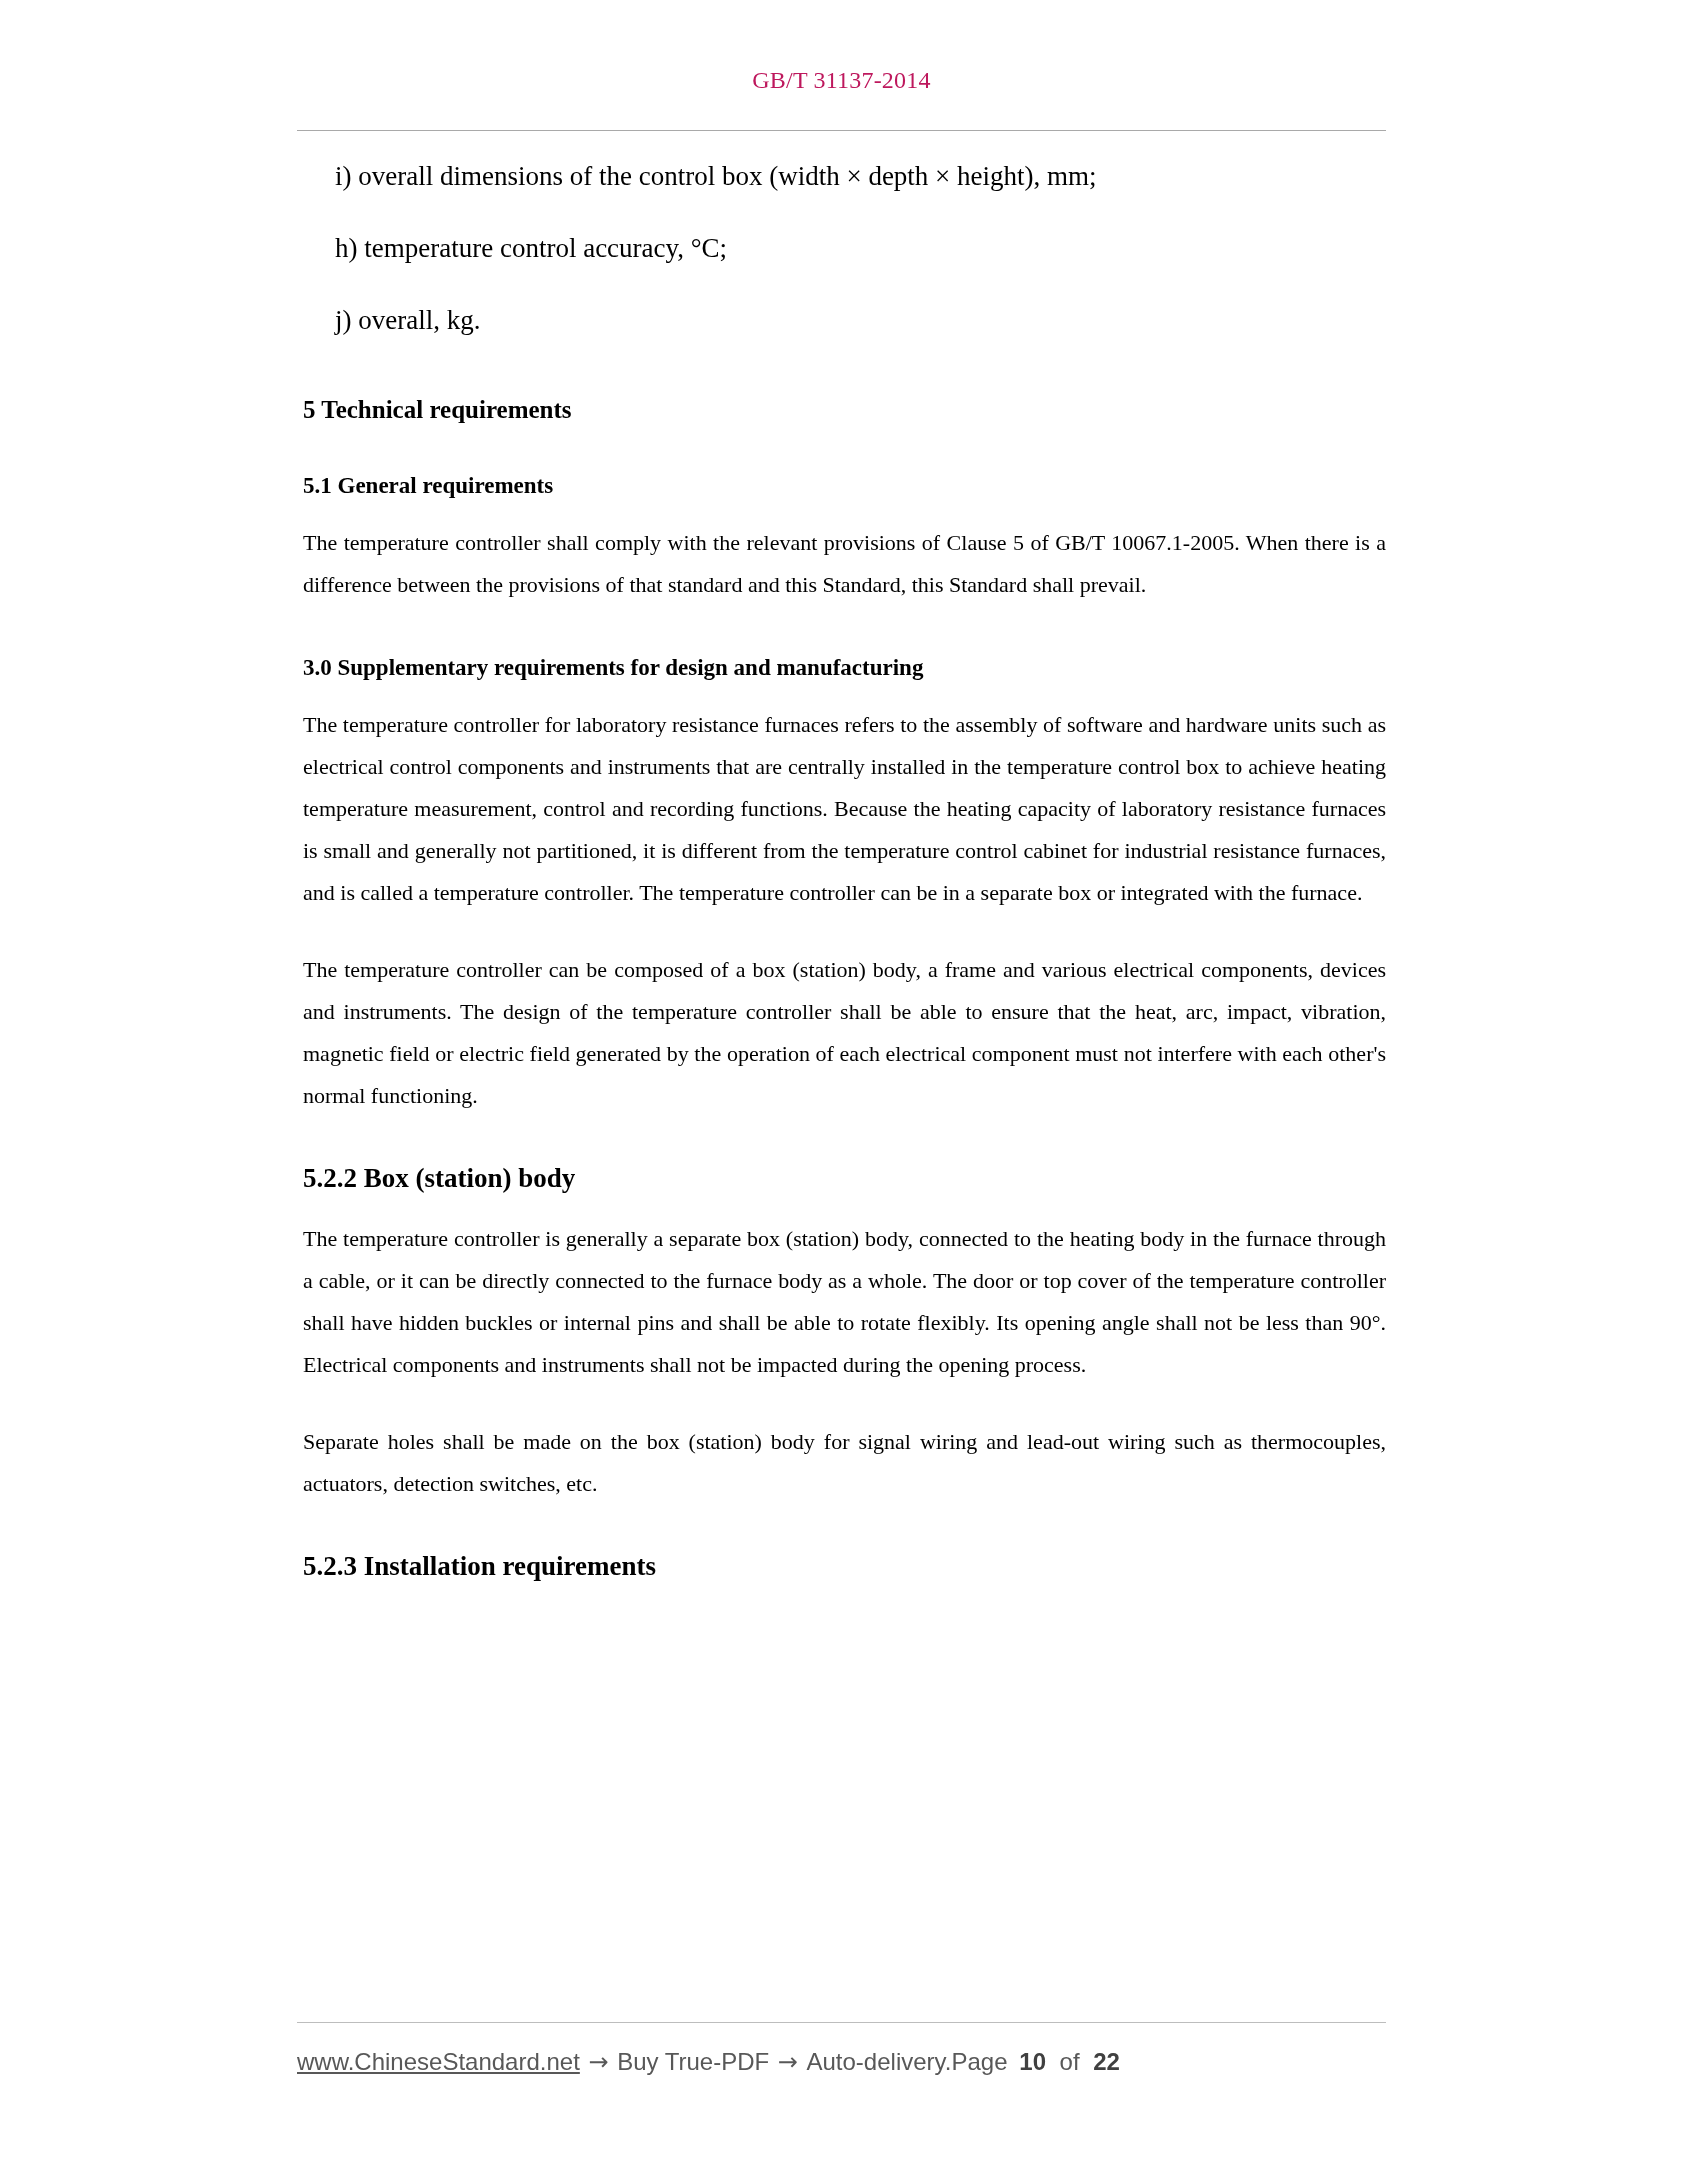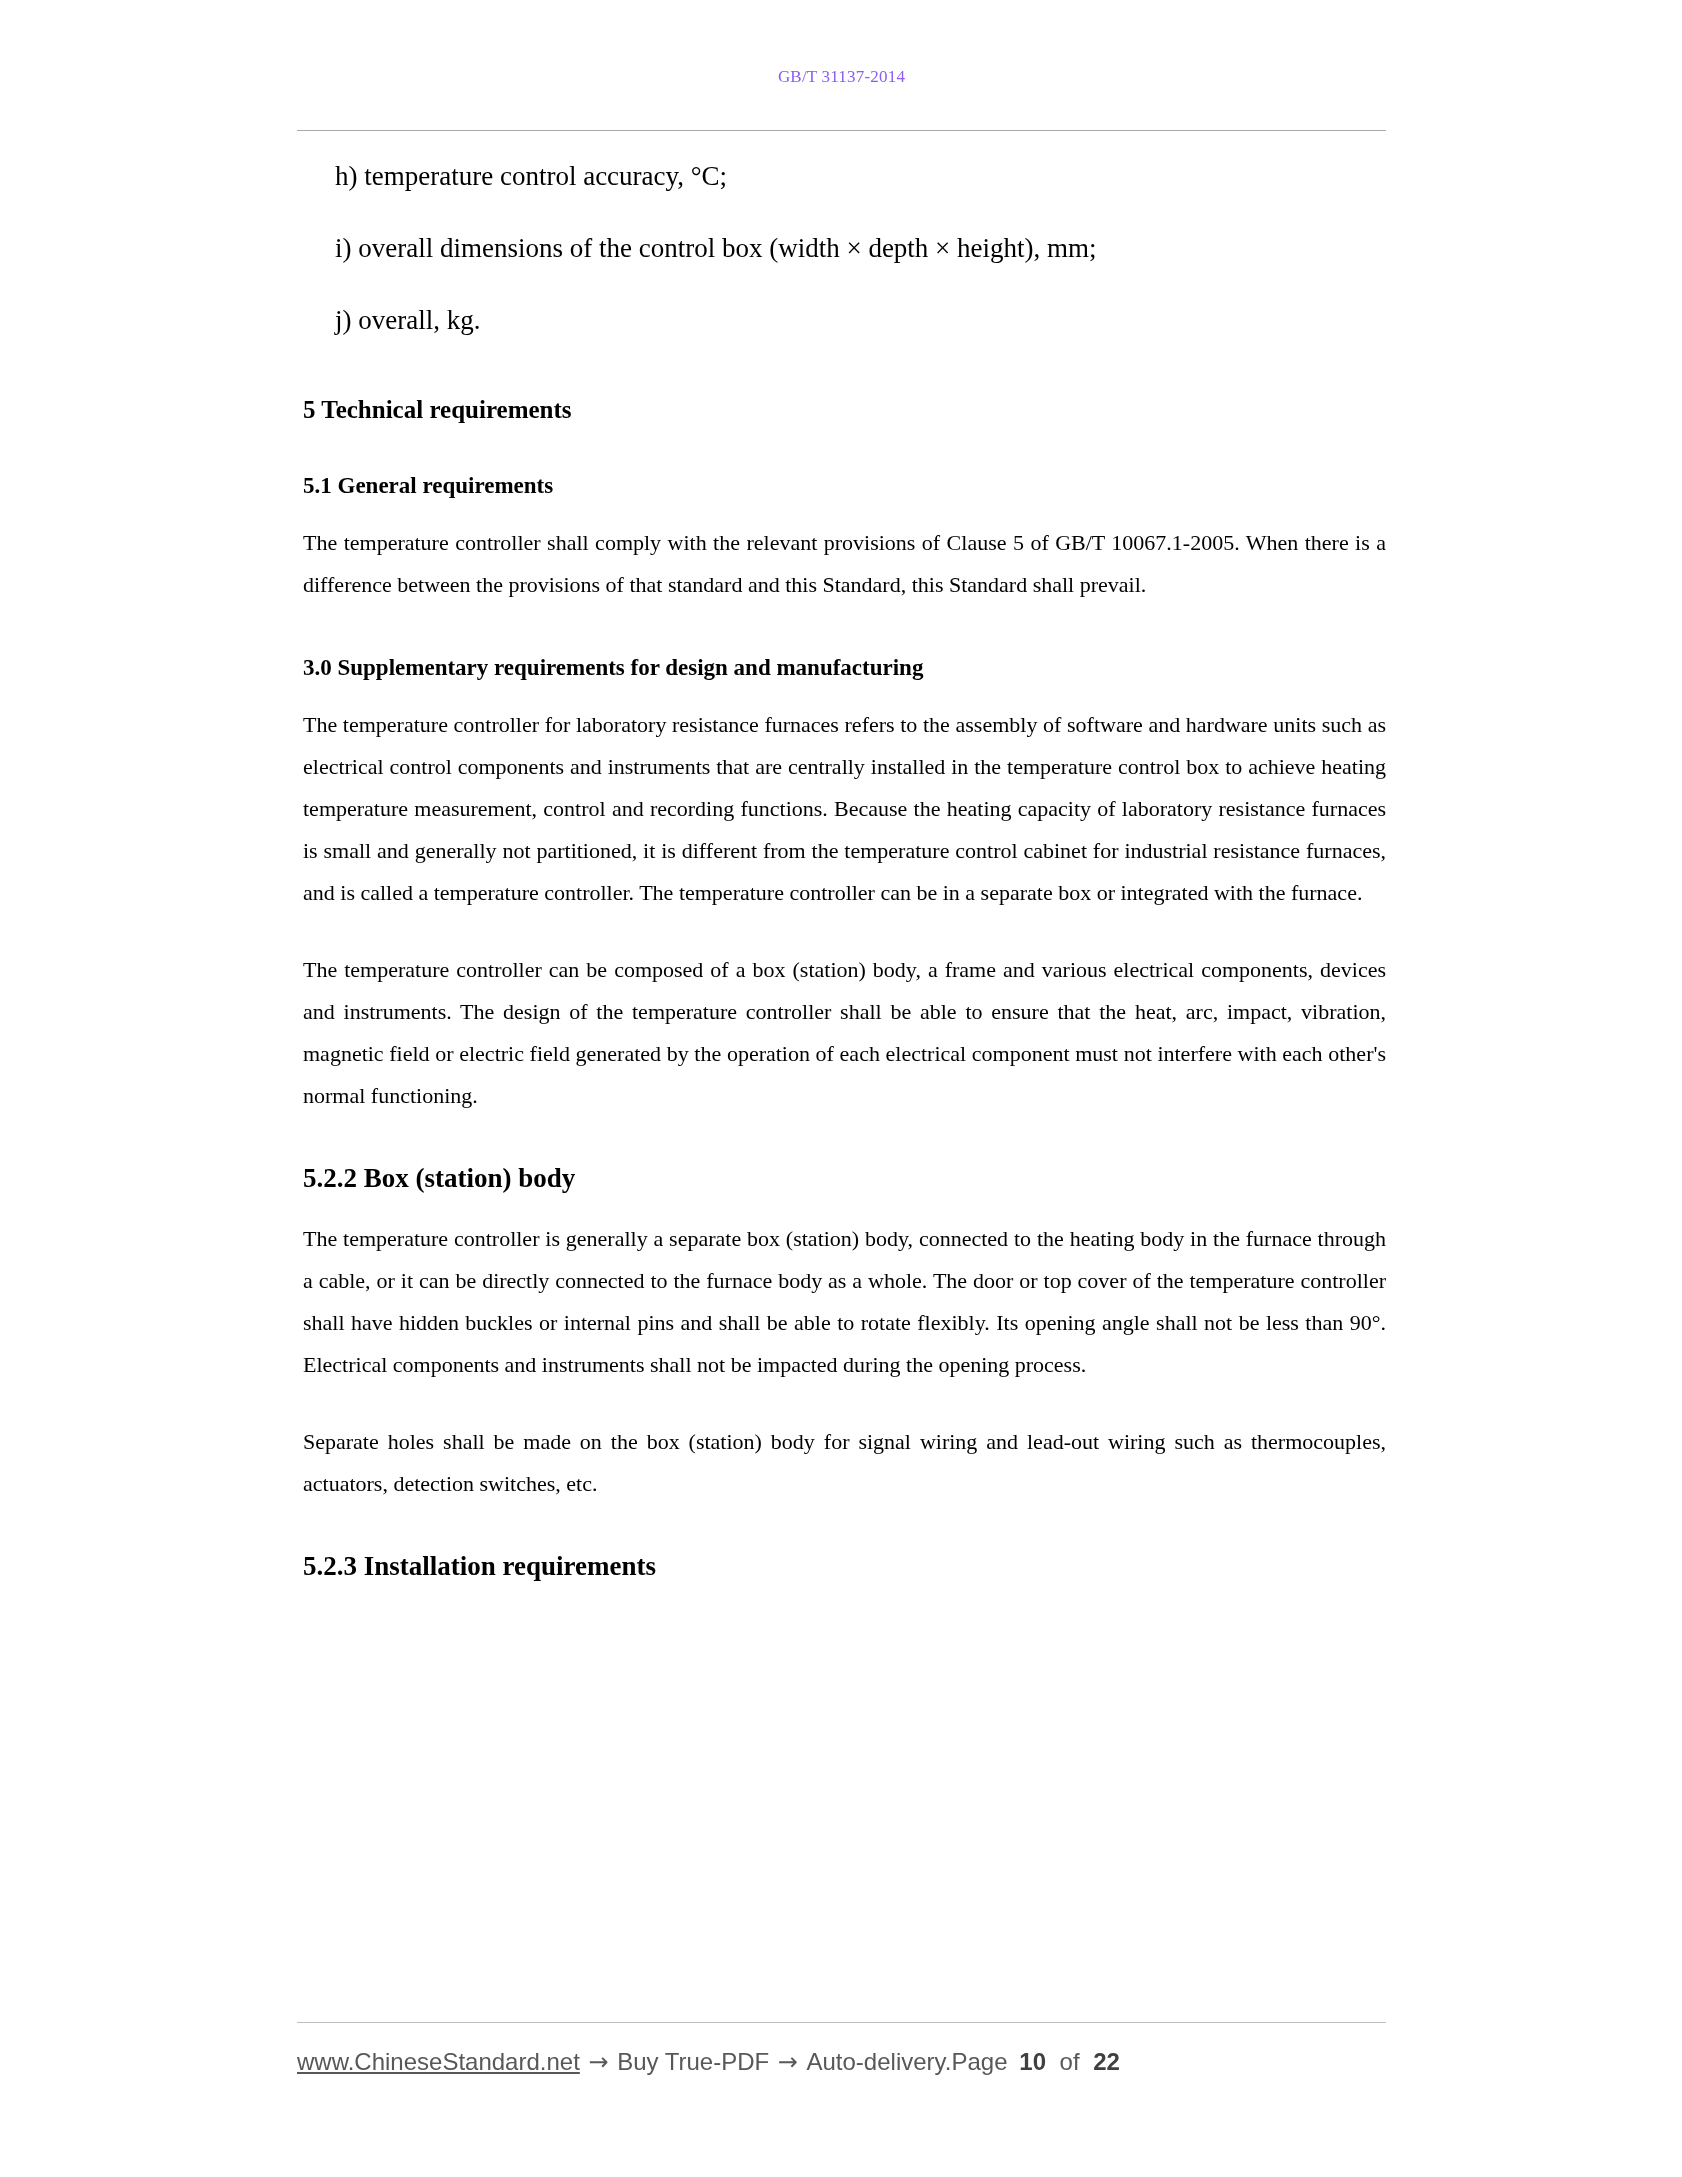--- a/index.html
+++ b/index.html
@@ -22,22 +22,22 @@
   
   .page-header {
     position: absolute;
     top: 67px;
     left: 297px;
     width: 1089px;
     text-align: center;
   }
 
   .header-title {
-    font-size: 17px;
-    color: #8b5cf6;
+    font-size: 24px;
+    color: #be185d;
     letter-spacing: 0.2px;
     font-family: "Liberation Serif", "DejaVu Serif", serif;
   }
 
   .header-rule {
     position: absolute;
     top: 130px;
     left: 297px;
     width: 1089px;
     height: 0;
@@ -152,22 +152,22 @@
 
 <div class="page">
 
   <div class="page-header">
     <span class="header-title">GB/T 31137-2014</span>
   </div>
   <div class="header-rule"></div>
 
   <div class="content">
 
+    <p class="list-item">i) overall dimensions of the control box (width × depth × height), mm;</p>
     <p class="list-item">h) temperature control accuracy, °C;</p>
-    <p class="list-item">i) overall dimensions of the control box (width × depth × height), mm;</p>
     <p class="list-item">j) overall, kg.</p>
 
     <h1 class="h1">5 Technical requirements</h1>
 
     <h2 class="h2">5.1 General requirements</h2>
     <p class="para">The temperature controller shall comply with the relevant provisions of Clause 5 of GB/T 10067.1-2005. When there is a difference between the provisions of that standard and this Standard, this Standard shall prevail.</p>
 
     <h2 class="h2">3.0 Supplementary requirements for design and manufacturing</h2>
 
     <p class="para">The temperature controller for laboratory resistance furnaces refers to the assembly of software and hardware units such as electrical control components and instruments that are centrally installed in the temperature control box to achieve heating temperature measurement, control and recording functions. Because the heating capacity of laboratory resistance furnaces is small and generally not partitioned, it is different from the temperature control cabinet for industrial resistance furnaces, and is called a temperature controller. The temperature controller can be in a separate box or integrated with the furnace.</p>

